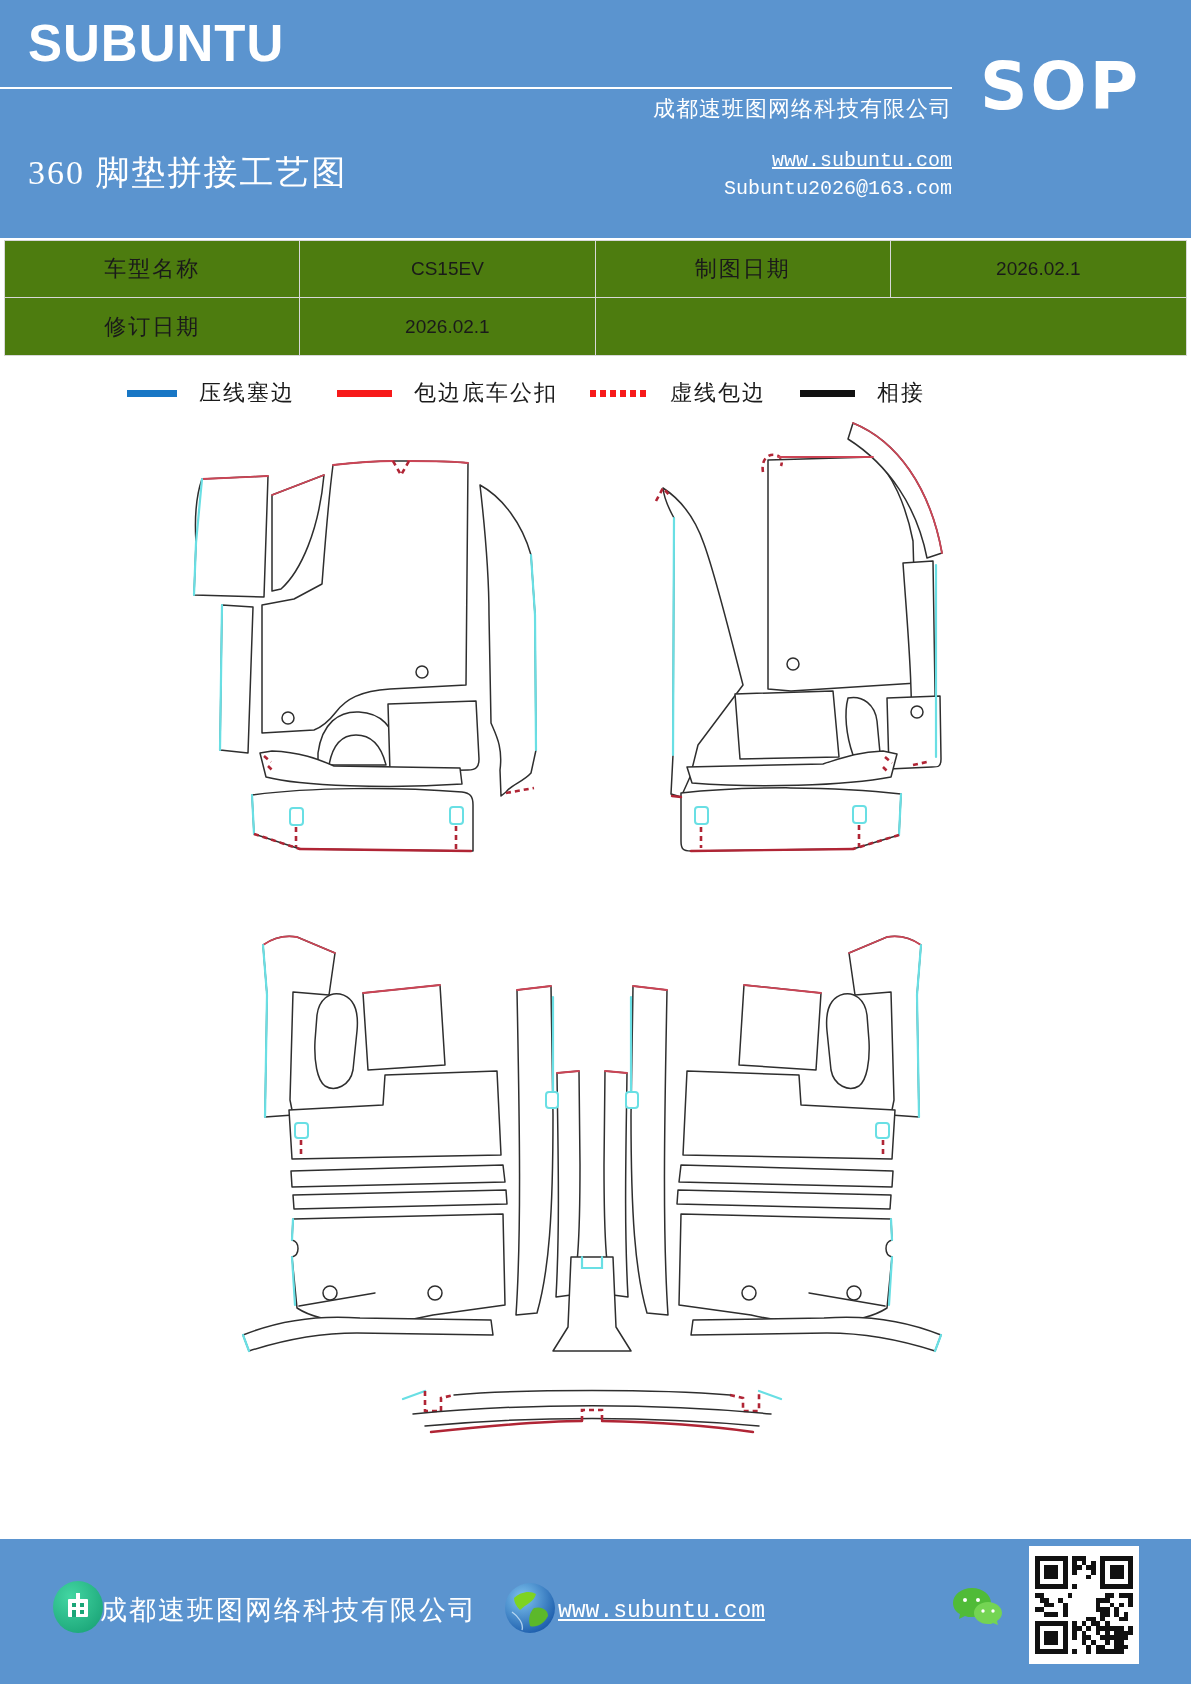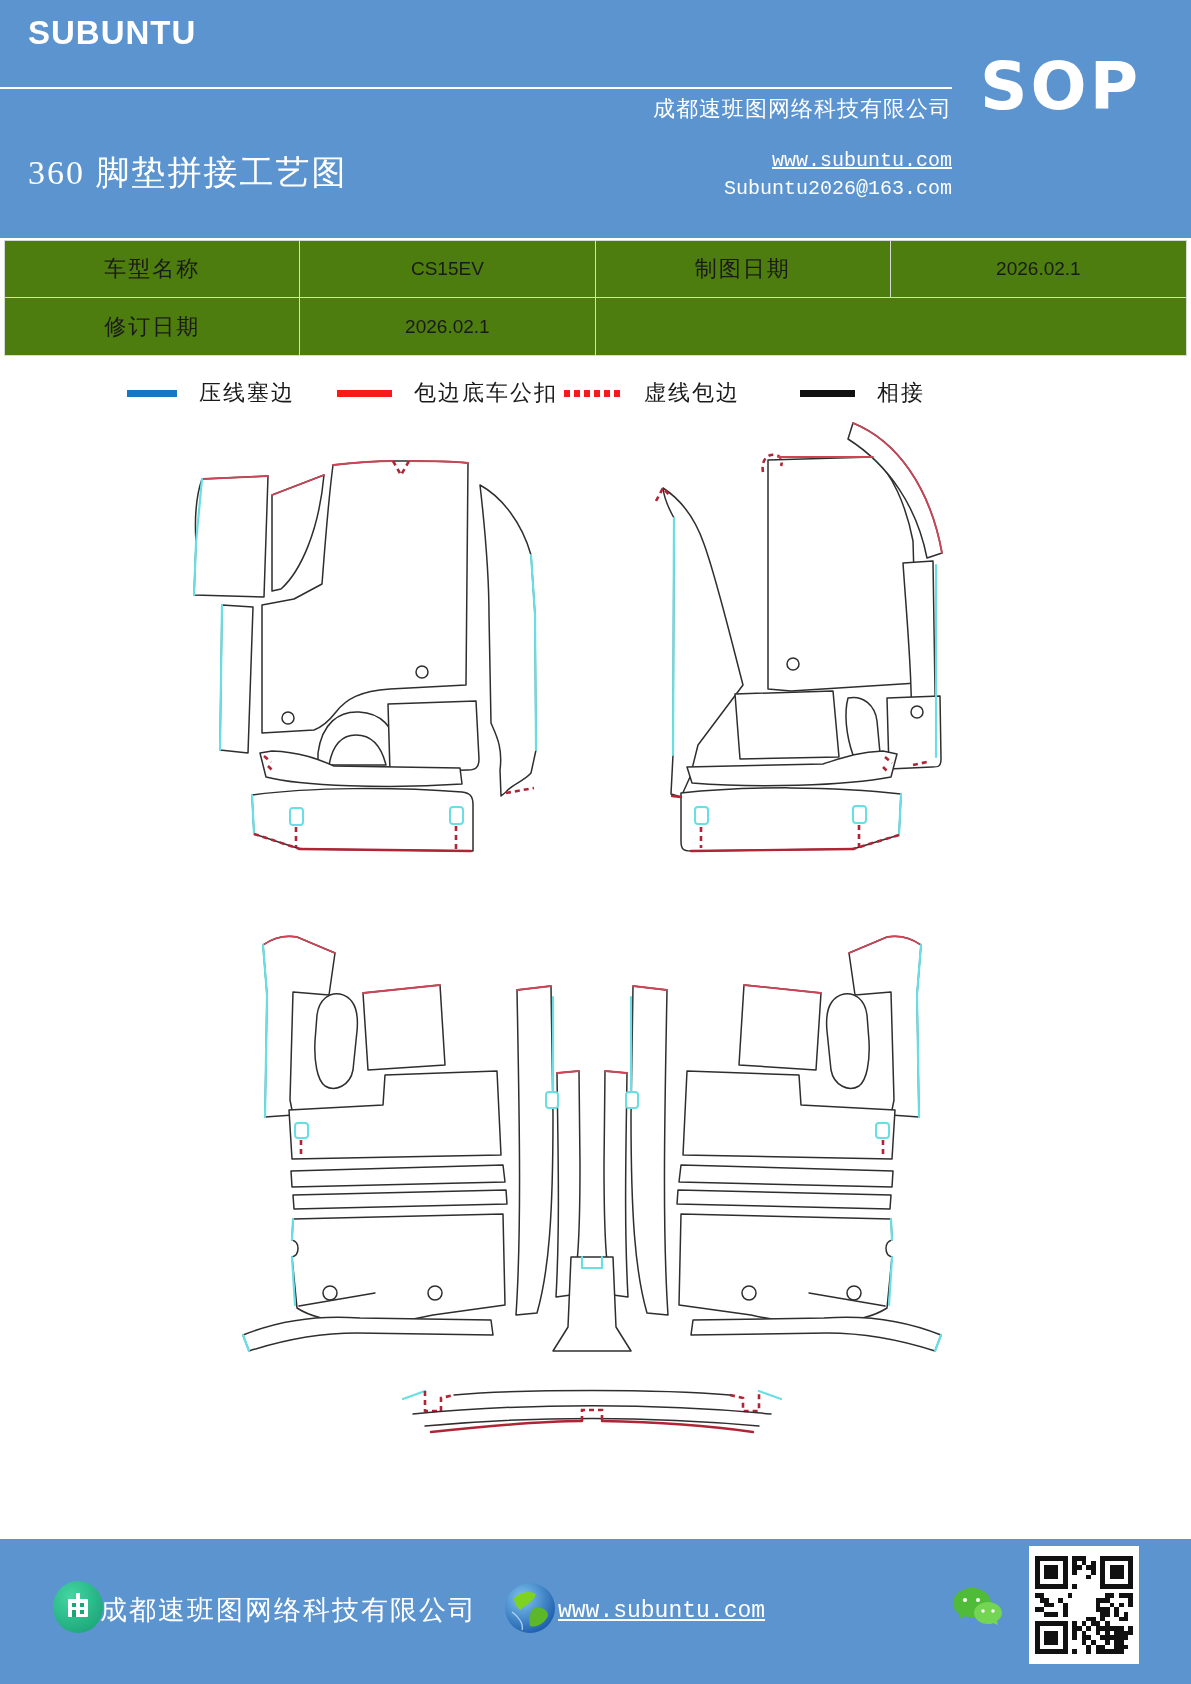--- a/index.html
+++ b/index.html
@@ -7,21 +7,21 @@
     --c-edge_red:#CC4455; --c-dark_red:#B02535; --c-cyan:#69DFE4;
     --c-line_black:#2E2E2E; --c-table_border:#D8D8D8; --c-text_dark:#1A1A1A;
     --c-footer_green:#2FBE8E; --c-wechat_green:#57C23D;
   }
   html,body{margin:0;padding:0;background:#888;}
   .page{position:relative;width:1191px;height:1684px;background:#fff;overflow:hidden;
         font-family:"Liberation Serif",serif;color:var(--c-text_dark);margin:0 auto;}
   
   .banner{position:absolute;left:0;top:0;width:1191px;height:238px;background:var(--c-banner_blue);}
   .logo{position:absolute;left:28px;top:14px;color:#fff;font-family:"Liberation Sans",sans-serif;
-        font-weight:700;font-size:33px;letter-spacing:1px;}
+        font-weight:700;font-size:51px;letter-spacing:1px;}
   .banner-rule{position:absolute;left:0;top:87px;width:952px;height:2px;background:#fff;}
   .doc-title{position:absolute;left:28px;top:136px;color:#fff;font-size:34px;letter-spacing:2px;margin-top:14px;}
   .hdr-company{position:absolute;right:239px;top:94px;color:#fff;font-size:22px;letter-spacing:1px;text-align:right;}
   .hdr-url{position:absolute;right:239px;top:149px;color:#fff;font-size:20px;text-align:right;
            font-family:"Liberation Mono",monospace;text-decoration:underline;cursor:pointer;}
   .hdr-mail{position:absolute;right:239px;top:177px;color:#fff;font-size:20px;text-align:right;
             font-family:"Liberation Mono",monospace;}
   .sop{position:absolute;right:50px;top:48px;color:#fff;font-family:"DejaVu Sans",sans-serif;
        font-weight:700;font-size:66px;letter-spacing:3px;}
   
@@ -89,21 +89,21 @@
 
   <div class="legend">
     <div class="lg-item" style="left:127px">
       <span class="lg-swatch sw-blue"></span>
       <span class="lg-label">压线塞边</span>
     </div>
     <div class="lg-item" style="left:337px">
       <span class="lg-swatch sw-red"></span>
       <span class="lg-label">包边底车公扣</span>
     </div>
-    <div class="lg-item" style="left:564px">
+    <div class="lg-item" style="left:590px">
       <span class="lg-swatch sw-dot"></span>
       <span class="lg-label">虚线包边</span>
     </div>
     <div class="lg-item" style="left:800px">
       <span class="lg-swatch sw-black"></span>
       <span class="lg-label">相接</span>
     </div>
   </div>
 
   <svg class="fig" style="left:150px;top:415px" width="405" height="450" viewBox="0 0 405 450">

